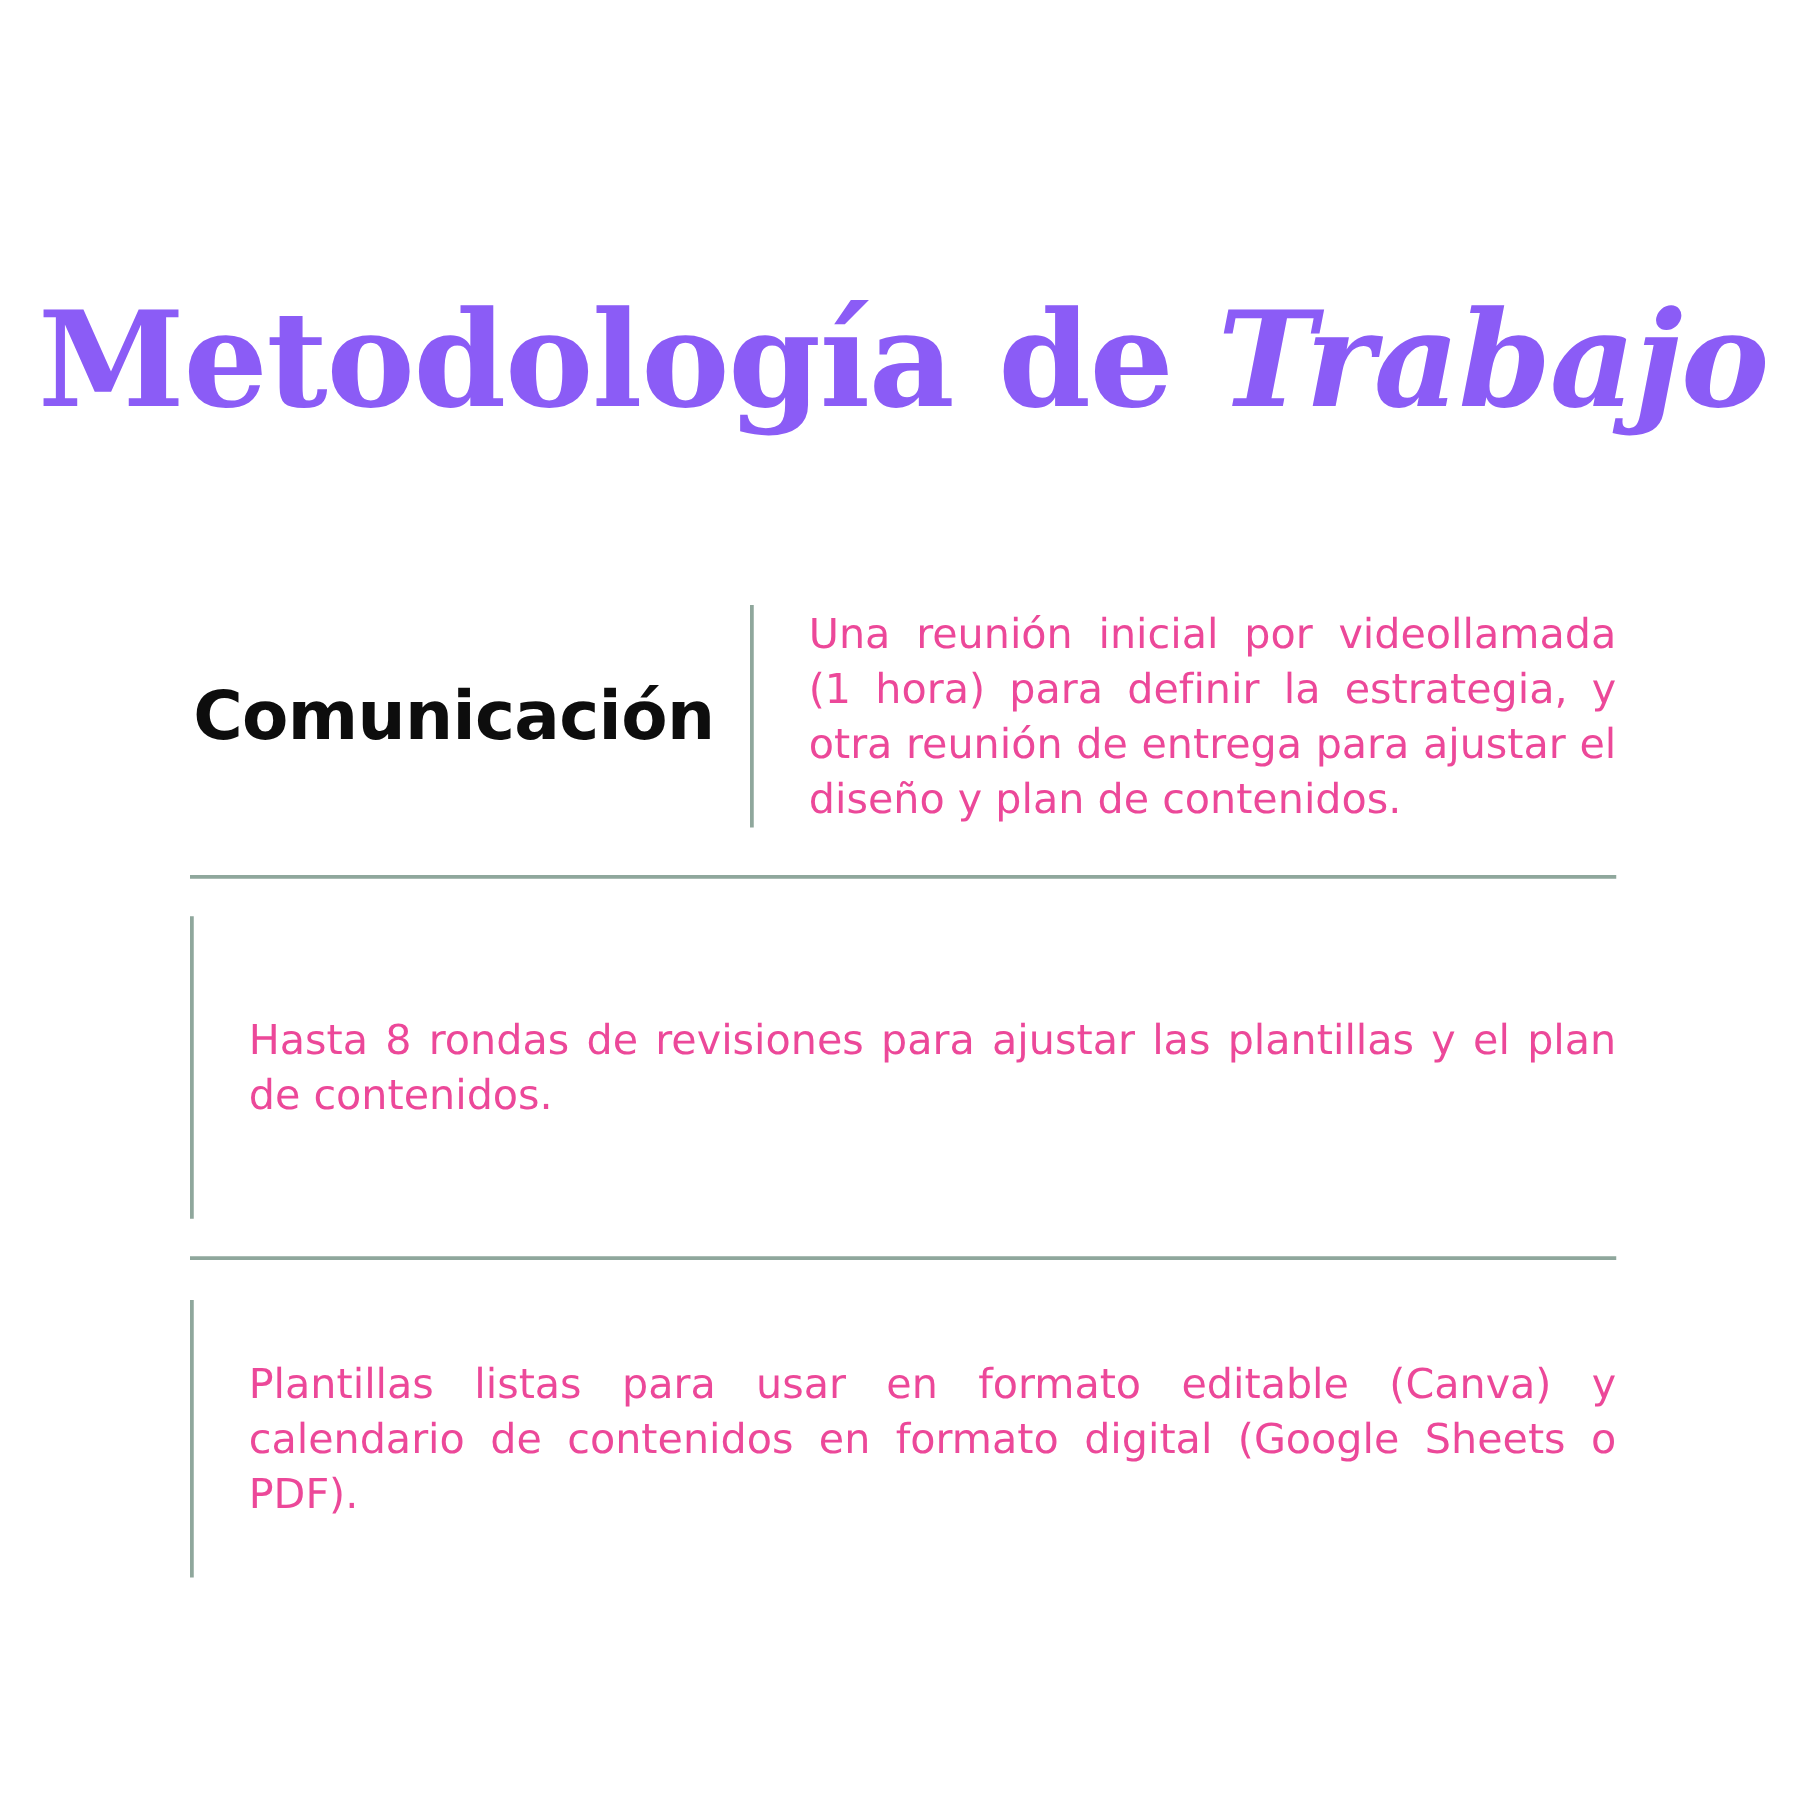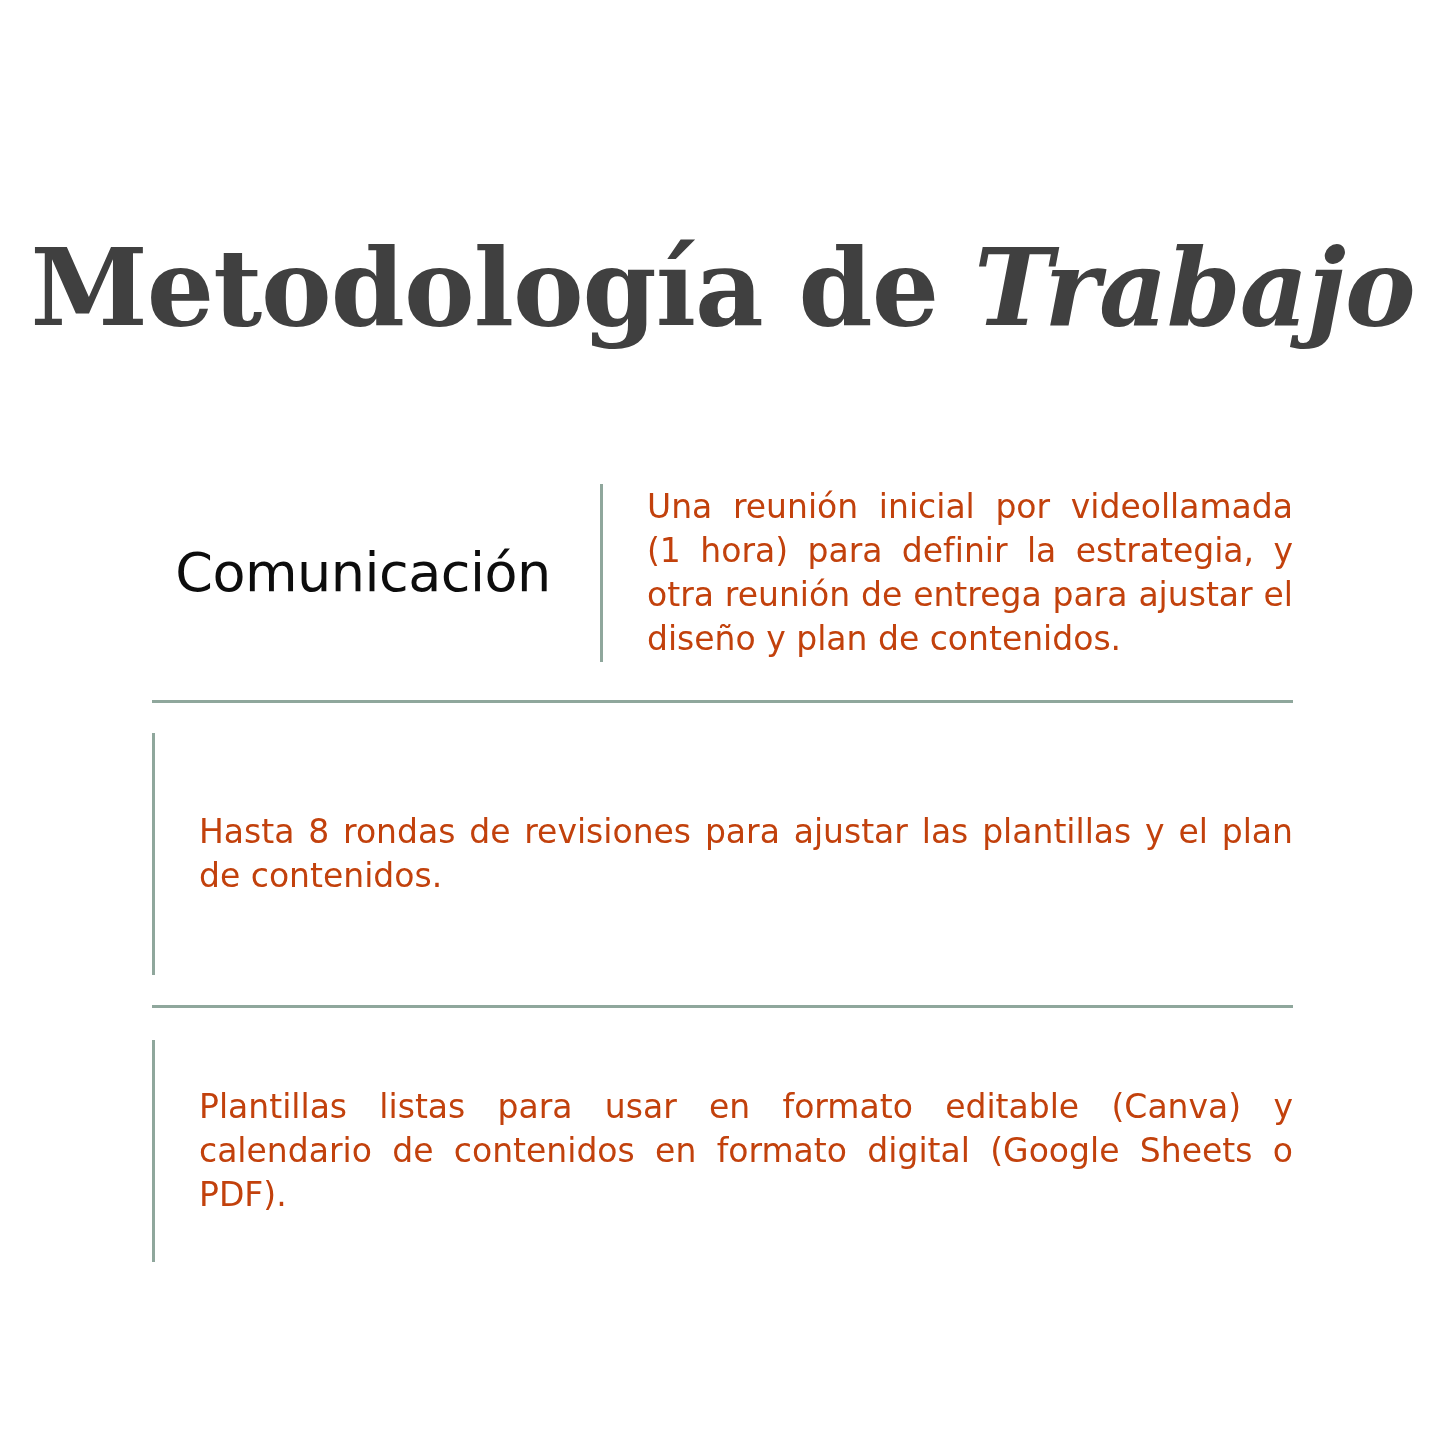--- a/index.html
+++ b/index.html
@@ -26,21 +26,21 @@
     position: absolute;
     left: 0;
     top: 232px;
     width: 100%;
     text-align: center;
   }
   .title {
     font-family: "DejaVu Serif", "Liberation Serif", serif;
     font-size: 106px;
     line-height: 1.05;
-    color: #404040;
+    color: #8b5cf6;
     font-weight: 700;
     letter-spacing: -1px;
     white-space: nowrap;
   }
   .title .em {
     font-style: italic;
   }
 
   
   .rows {
@@ -59,21 +59,21 @@
   .row.r2 { min-height: 270px; }
   .row.r3 { min-height: 250px; }
 
   .row-label {
     width: 448px;
     flex: 0 0 448px;
     text-align: right;
     padding-right: 42px;
     box-sizing: border-box;
     font-family: "DejaVu Sans", sans-serif;
-    font-weight: 400;
+    font-weight: 700;
     font-size: 54px;
     line-height: 1.08;
     color: #0d0d0d;
     letter-spacing: -0.5px;
   }
   .row.r1 .row-label { text-align: center; padding-right: 26px; }
   .row.r2 .row-label { text-align: right; padding-right: 40px; }
   .row.r3 .row-label { text-align: right; padding-right: 44px; }
 
   .row-divider {
@@ -83,21 +83,21 @@
     margin: 14px 0;
     flex: 0 0 3px;
   }
 
   .row-text {
     flex: 1 1 auto;
     padding-left: 44px;
     font-family: "DejaVu Sans", sans-serif;
     font-size: 33px;
     line-height: 1.33;
-    color: #c2410c;
+    color: #ec4899;
     text-align: justify;
     text-justify: inter-word;
   }
 
   .hr {
     height: 3px;
     background: #8fa79c;
     width: 100%;
     margin: 0;
   }

